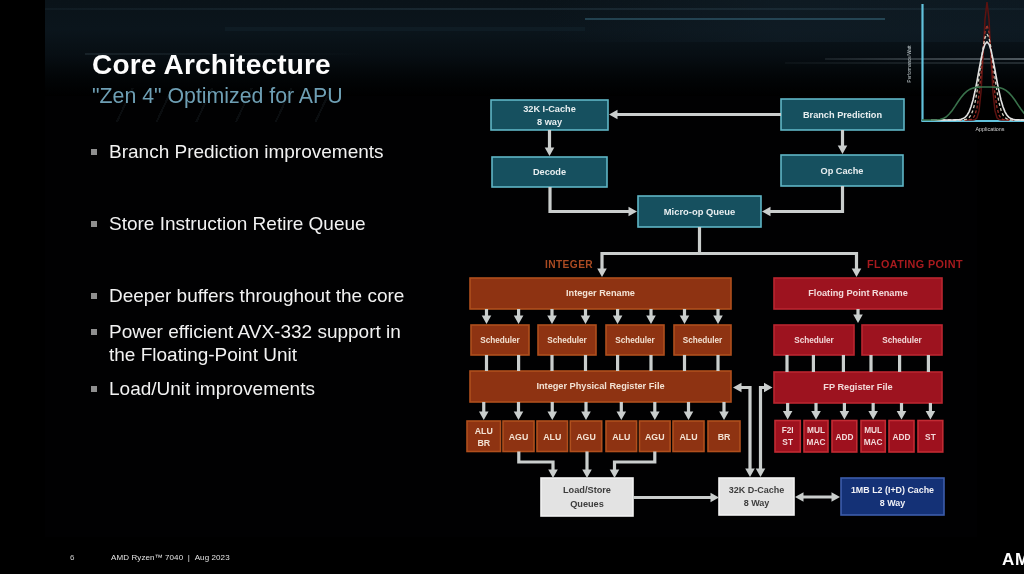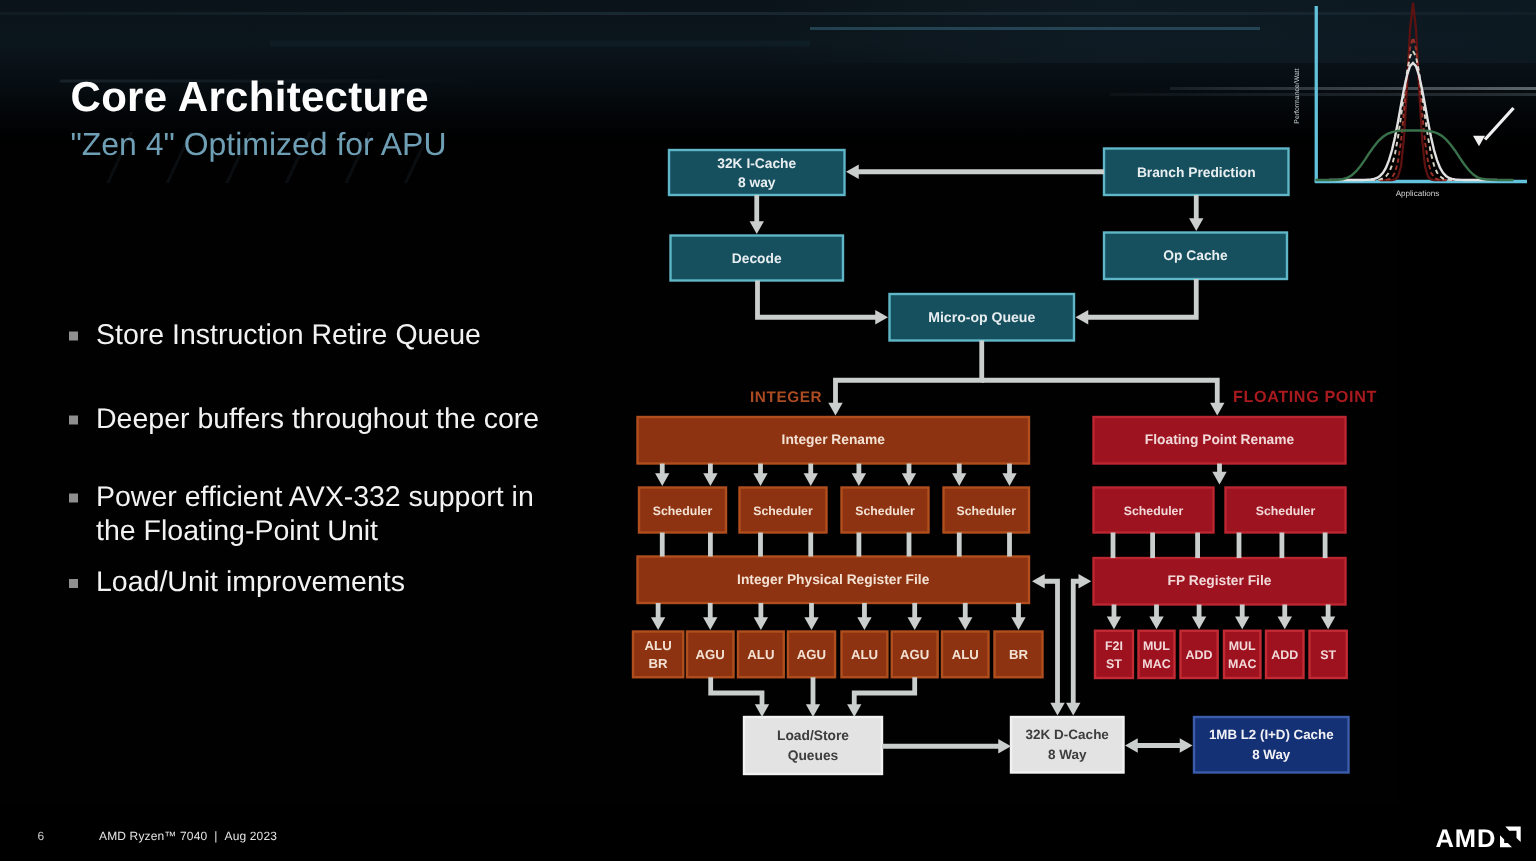--- a/index.html
+++ b/index.html
@@ -1,18 +1,18 @@
 <!DOCTYPE html>
 <html><head>
 <meta charset="utf-8">
 <style>
   html,body{margin:0;padding:0;background:#000;}
   body{width:1024px;height:574px;position:relative;overflow:hidden;
        font-family:"Liberation Sans",sans-serif;}
-  #stage{position:absolute;inset:0;width:932px;height:574px;background:#010102;transform:translateZ(0);}
+  #stage{position:absolute;inset:0;width:932px;height:574px;background:#010102;transform:translateZ(0);margin-left:45px;}
   
   .band{position:absolute;left:0;top:0;width:1024px;height:96px;
     background:linear-gradient(180deg,#0a1319 0%,#0b151c 30%,#070e13 58%,#020507 80%,#000 100%);}
   .band2{position:absolute;left:500px;top:0;width:524px;height:42px;
     background:linear-gradient(90deg,rgba(16,28,36,0),rgba(18,32,42,.55) 45%,rgba(16,30,40,.5));}
   .streak{position:absolute;}
   .s1{left:0;top:8px;width:1024px;height:2px;background:linear-gradient(90deg,rgba(90,130,150,.07),rgba(90,130,150,.18) 40%,rgba(90,130,150,.14) 75%,rgba(90,130,150,.06));}
   .s2{left:540px;top:18px;width:300px;height:1.5px;background:rgba(90,170,200,.30);}
   .s3{left:780px;top:58px;width:244px;height:1.5px;background:linear-gradient(90deg,rgba(175,195,205,.10),rgba(195,210,218,.45));}
   .s4{left:740px;top:62px;width:284px;height:1.5px;background:linear-gradient(90deg,rgba(140,160,170,.05),rgba(160,180,190,.22));}
@@ -38,22 +38,23 @@
     <div class="band2"></div>
   <div class="streak s1"></div>
     <div class="streak s2"></div>
   <div class="streak s3"></div>
     <div class="streak s4"></div>
   <div class="streak s5"></div>
     <div class="streak s6"></div>
   <div class="streak s7"></div>
   <div id="title">Core Architecture</div>
   <div id="subtitle">"Zen 4" Optimized for APU</div>
+  <div class="b" style="top:141px">Branch Prediction improvements</div>
   <div class="b" style="top:213px">Store Instruction Retire Queue</div>
-  <div class="b" style="top:269px">Deeper buffers throughout the core</div>
+  <div class="b" style="top:285px">Deeper buffers throughout the core</div>
   <div class="b" style="top:321px;width:310px">Power efficient AVX-332 support in the Floating-Point Unit</div>
   <div class="b" style="top:378px">Load/Unit improvements</div>
   <div id="footer"></div>
   <div class="pg">6</div>
   <div class="ft">AMD Ryzen™ 7040&nbsp; | &nbsp;Aug 2023</div>
   <svg xmlns="http://www.w3.org/2000/svg" width="1024" height="574" viewBox="0 0 1024 574" style="position:absolute;left:0;top:0" font-family="Liberation Sans,sans-serif">
 <rect x="446" y="100" width="117" height="30" fill="#16505f" stroke="#5fb6c6" stroke-width="1.6"></rect>
 <text x="504.5" y="112" font-size="9.2" fill="#e8eef0" font-weight="bold" text-anchor="middle">32K I-Cache</text>
 <text x="504.5" y="124.5" font-size="9.2" fill="#e8eef0" font-weight="bold" text-anchor="middle">8 way</text>
 <rect x="736" y="99" width="123" height="31" fill="#16505f" stroke="#5fb6c6" stroke-width="1.6"></rect>

